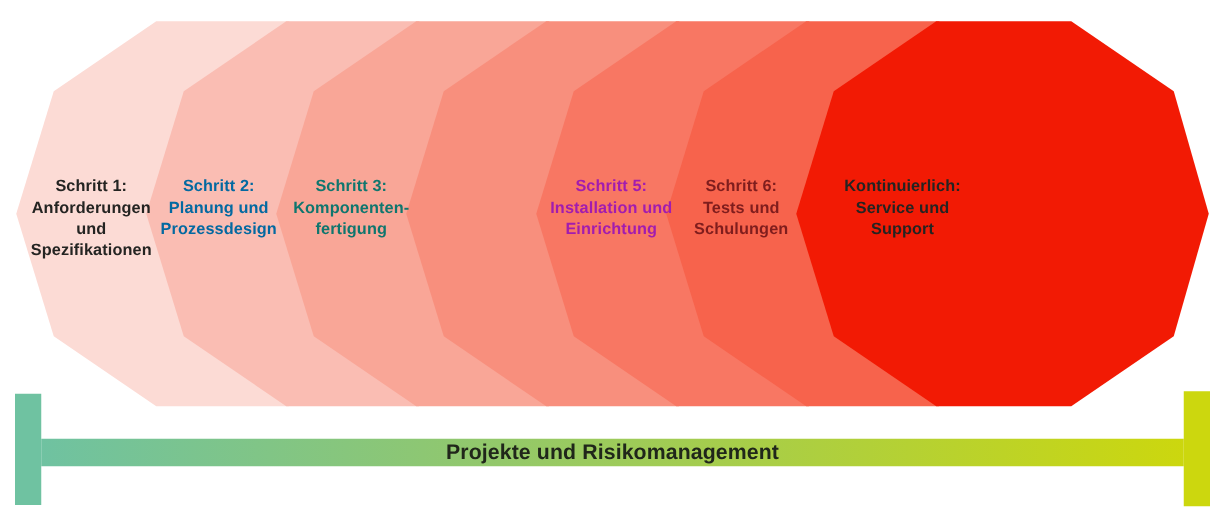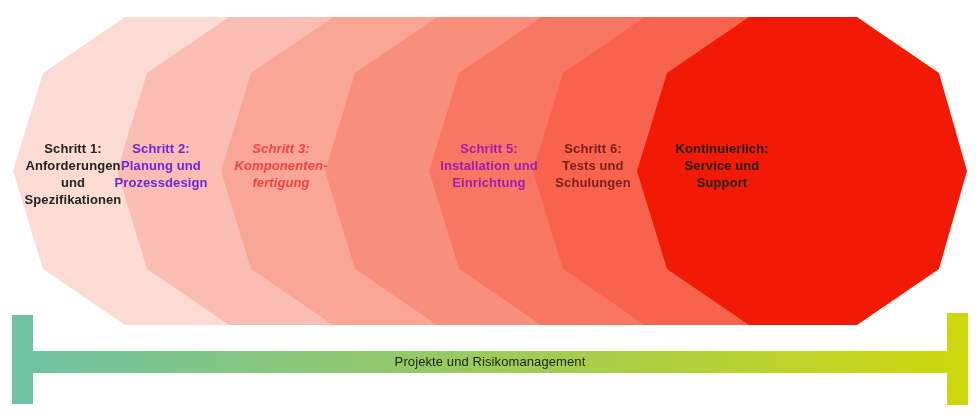--- a/index.html
+++ b/index.html
@@ -40,22 +40,22 @@
   .timeline-bar {
     position: absolute;
     left: 33px; top: 351px;
     width: 914px; height: 22px;
   }
   .timeline-label {
     position: absolute;
     left: 33px; top: 351px;
     width: 914px; height: 22px;
     line-height: 22px;
-    font-size: 13px;
-    font-weight: normal;
+    font-size: 17px;
+    font-weight: bold;
     text-align: center;
     color: #20261a;
     letter-spacing: 0.1px;
   }
 </style>
 </head>
 <body>
 
 <div class="stage" style="background: rgb(255, 255, 255);">
 
@@ -66,24 +66,24 @@
     <polygon points="325,171 355,73 437,17 543,17 625,73 655,171 625,269 543,325 437,325 355,269" fill="#f88f7d"></polygon>
     <polygon points="429,171 459,73 541,17 647,17 729,73 759,171 729,269 647,325 541,325 459,269" fill="#f87763"></polygon>
     <polygon points="533,171 563,73 645,17 751,17 833,73 863,171 833,269 751,325 645,325 563,269" fill="#f7634c"></polygon>
     <polygon points="637,171 667,73 749,17 857,17 939,73 967,171 939,269 857,325 749,325 667,269" fill="#f21a04"></polygon>
   </svg>
 
   <div class="step-label" style="left: -2px; color: rgb(36, 36, 34);">Schritt 1:
 Anforderungen
 und
 Spezifikationen</div>
-  <div class="step-label" style="left: 86px; color: #6d28d9;">Schritt 2:
+  <div class="step-label" style="left: 100px; color: #0369a1;">Schritt 2:
 Planung und
 Prozessdesign</div>
-  <div class="step-label" style="left: 206px; color: #ef4444; font-style: italic;">Schritt 3:
+  <div class="step-label" style="left: 206px; color: #0f766e;">Schritt 3:
 Komponenten-
 fertigung</div>
   <div class="step-label" style="left: 414px; color: #a21caf;">Schritt 5:
 Installation und
 Einrichtung</div>
   <div class="step-label" style="left: 518px; color: #7f1d1d;">Schritt 6:
 Tests und
 Schulungen</div>
   <div class="step-label" style="left: 647px; color: rgb(36, 36, 34);">Kontinuierlich:
 Service und

